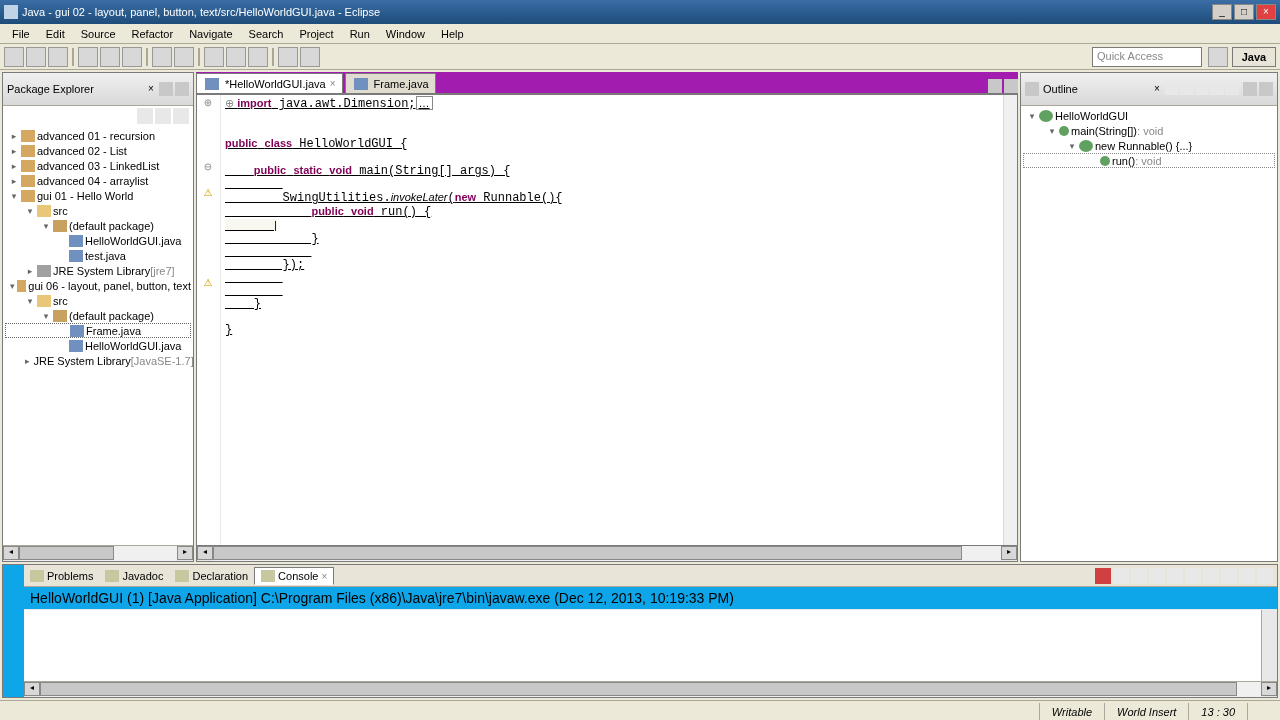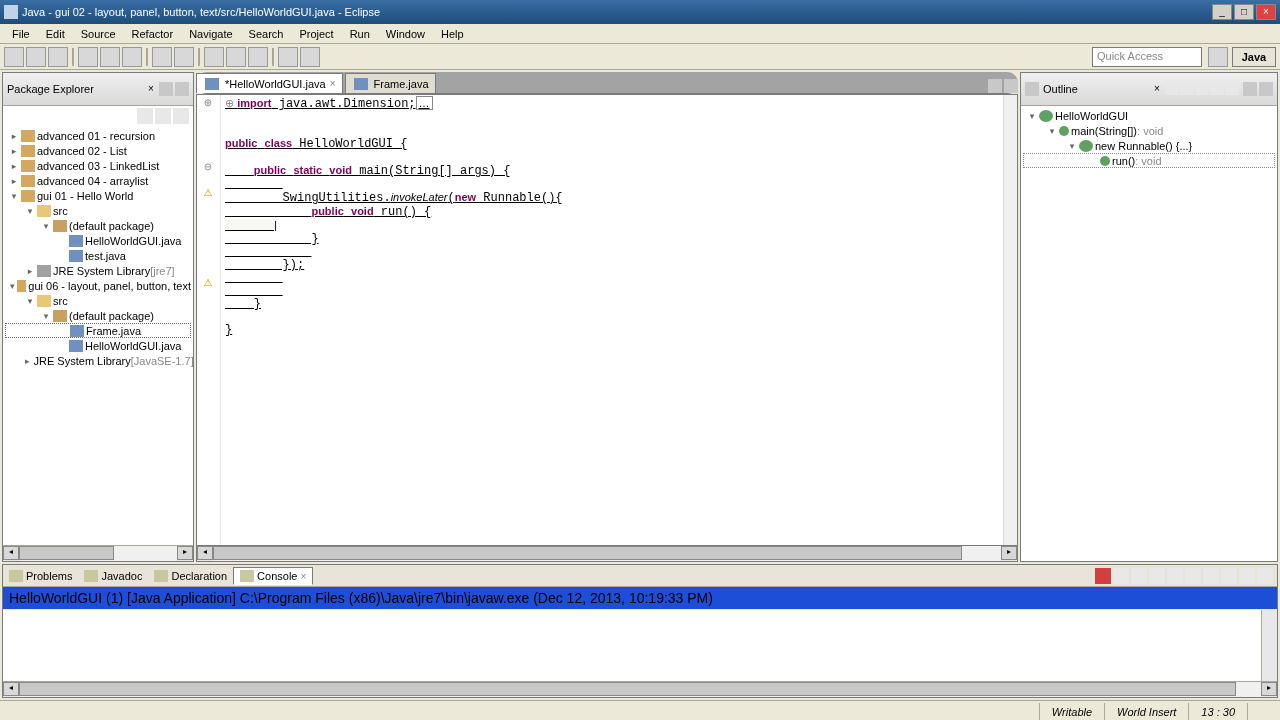--- a/index.html
+++ b/index.html
@@ -45,21 +45,21 @@
 .icon-method { background: #60a060; border-radius: 50%; width: 10px; height: 10px; }
 .tree-label { }
 .lib-suffix { color: #888; }
 
 .left-scroll { height: 16px; background: #e8e8e8; border-top: 1px solid #aca899; display: flex; }
 .scroll-track { flex: 1; background: #f0f0f0; position: relative; }
 .scroll-thumb { position: absolute; height: 14px; background: #c8c8c8; border: 1px solid #888; }
 .scroll-btn { width: 16px; height: 14px; background: #d8d8d8; border: 1px solid #888; font-size: 8px; text-align: center; }
 
 .center-panel { flex: 1; display: flex; flex-direction: column; margin: 2px 0; }
-.editor-tabs { height: 22px; background: #a3a3a3; display: flex; align-items: flex-end; border-bottom: 1px solid #7a7a7a; border-radius: 11px; }
+.editor-tabs { height: 22px; background: #a21caf; display: flex; align-items: flex-end; border-bottom: 1px solid #7a7a7a; }
 .editor-tab { height: 20px; background: white; border: 1px solid #7a7a7a; border-bottom: none; padding: 2px 6px; margin-right: 2px; display: flex; align-items: center; gap: 4px; cursor: pointer; }
 .editor-tab.inactive { background: #e0ddd0; }
 .tab-close { font-size: 10px; color: #888; cursor: pointer; }
 .editor-tab-spacer { flex: 1; }
 .editor-body { flex: 1; background: white; border: 1px solid #7a7a7a; display: flex; position: relative; }
 .gutter { width: 24px; background: white; border-right: 1px solid #e8e8e8; position: relative; }
 .gutter-mark { position: absolute; left: 4px; width: 14px; height: 12px; font-size: 10px; text-align: center; }
 .code-area { flex: 1; padding: 2px 4px; font-family: 'Courier New', monospace; font-size: 12px; line-height: 13px; white-space: pre; overflow: hidden; text-decoration: underline; }
 .kw { color: #7f0055; font-weight: bold; }
 .it { font-style: italic; }
@@ -68,21 +68,21 @@
 .editor-hscroll { height: 16px; background: #e8e8e8; border: 1px solid #7a7a7a; border-top: none; display: flex; }
 
 .right-panel { width: 258px; background: white; border: 1px solid #7a7a7a; margin: 2px; display: flex; flex-direction: column; }
 .outline-toolbar { height: 18px; display: flex; justify-content: flex-end; padding: 1px 2px; gap: 1px; }
 .ot-btn { width: 14px; height: 14px; background: #e8e8e8; cursor: pointer; }
 .outline-tree { flex: 1; padding: 2px; }
 .outline-node { display: flex; align-items: center; height: 15px; white-space: nowrap; cursor: pointer; }
 .outline-node.boxed { border: 1px dotted #888; }
 .type-suffix { color: #888; }
 
-.bottom-panel { height: 134px; margin: 0 2px 2px 2px; background: #1d4ed8; border: 1px solid #7a7a7a; display: flex; flex-direction: column; }
+.bottom-panel { height: 134px; margin: 0 2px 2px 2px; background: #0ea5e9; border: 1px solid #7a7a7a; display: flex; flex-direction: column; padding-left: 21px; }
 .bottom-tabs { height: 22px; background: #e8e4d8; display: flex; align-items: center; border-bottom: 1px solid #aca899; }
 .bottom-tab { padding: 2px 6px; display: flex; align-items: center; gap: 3px; cursor: pointer; }
 .bottom-tab.active { background: white; border: 1px solid #7a7a7a; border-bottom: 1px solid white; margin-bottom: -1px; }
 .bottom-tab-icon { width: 14px; height: 12px; background: #c8c8a0; }
 .bottom-toolbar { margin-left: auto; display: flex; gap: 2px; padding-right: 4px; }
 .bt-btn { width: 16px; height: 16px; background: #e8e8e8; cursor: pointer; }
 .bt-btn.red { background: #d04040; }
 .console-info { padding: 3px 6px; font-size: 14px; border-bottom: 1px solid #e8e8e8; }
 .console-body { flex: 1; background: white; }
 .console-scroll { width: 16px; }

